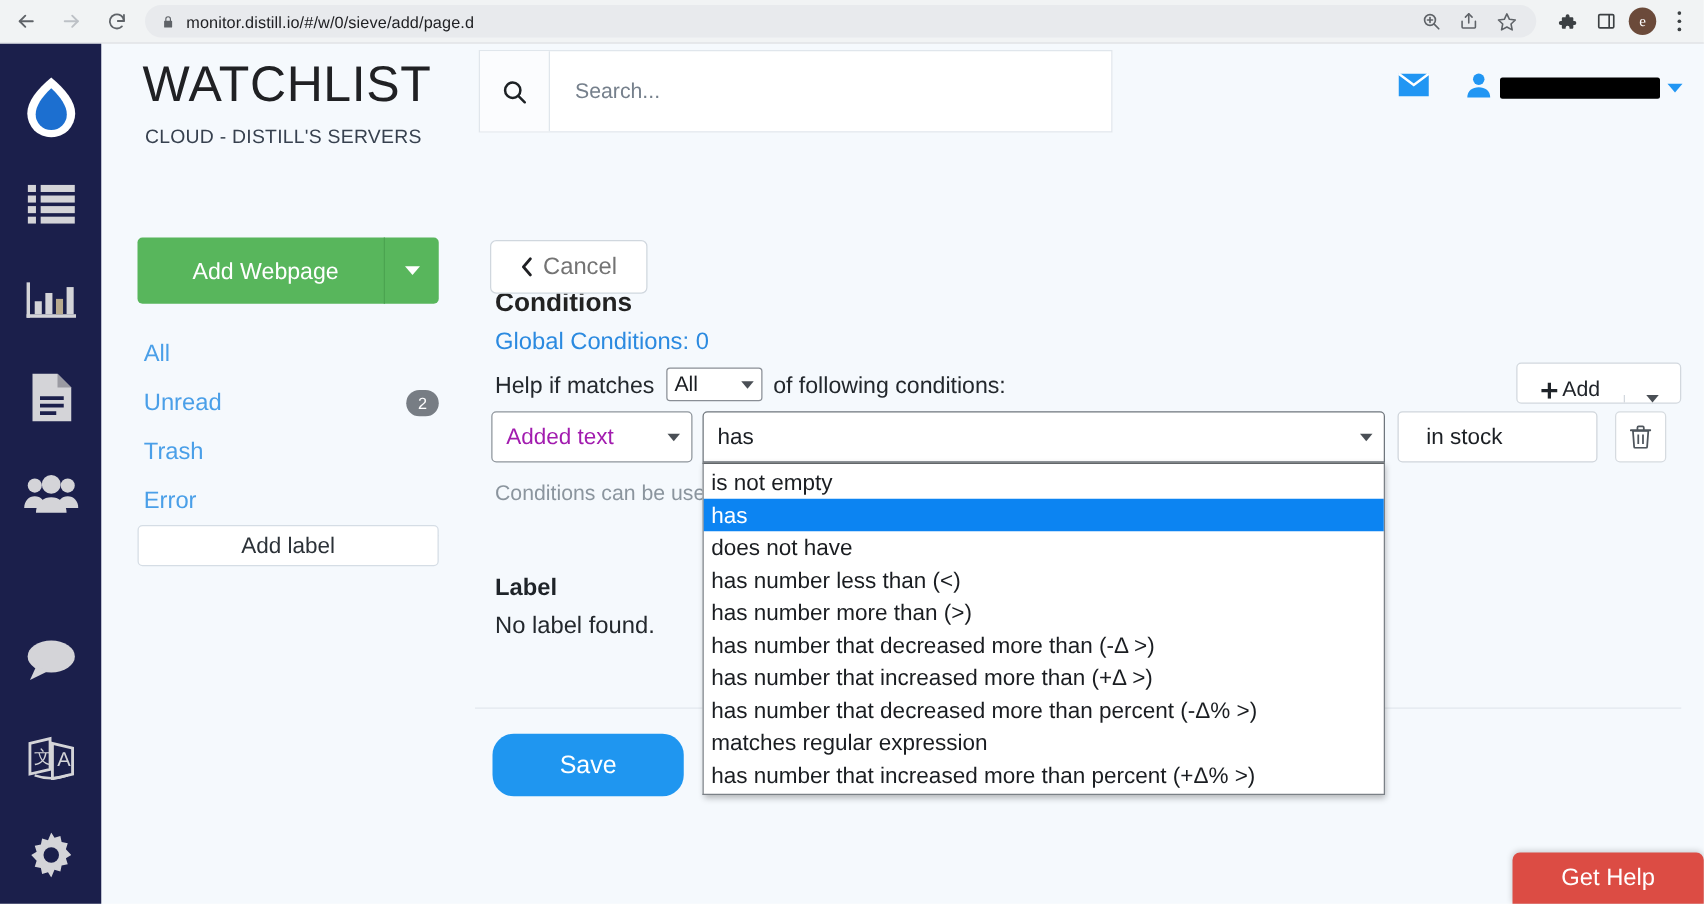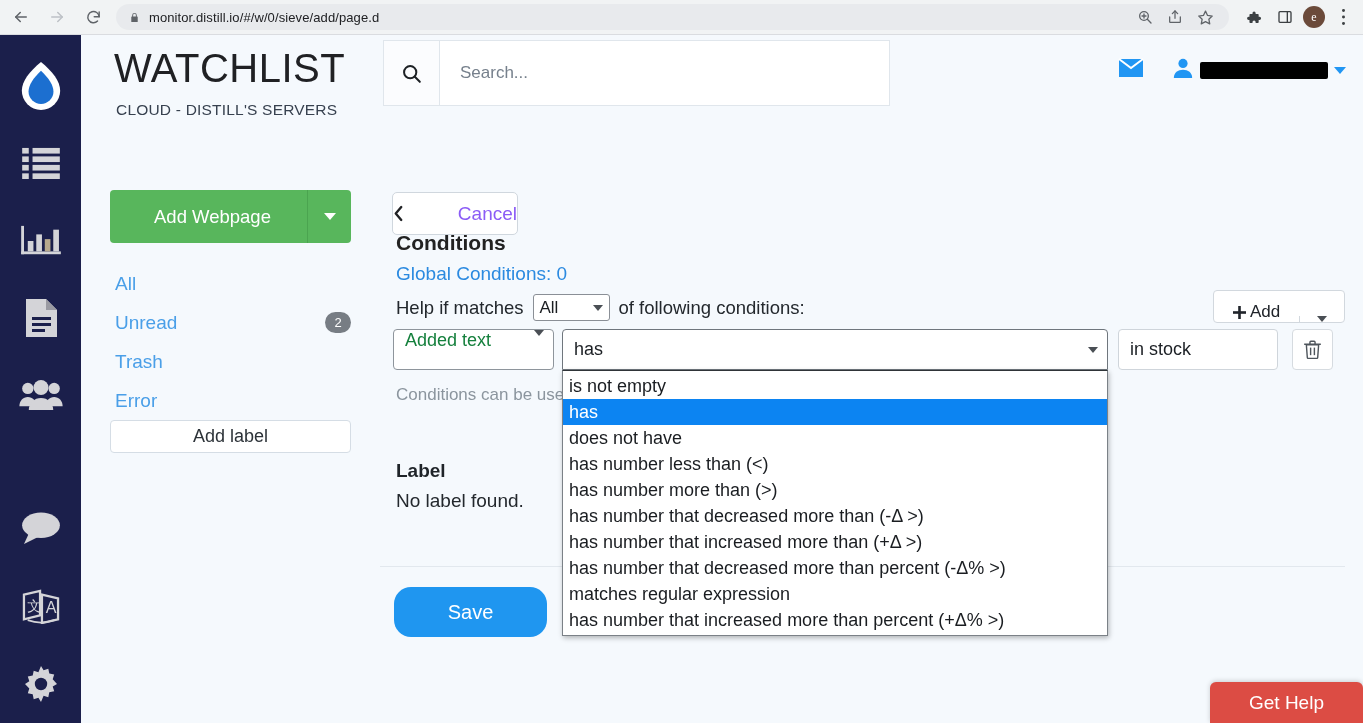--- a/index.html
+++ b/index.html
@@ -179,23 +179,23 @@
     display: flex; align-items: center; justify-content: center;
     font-size: 18px; color: #2c3238;
   }
 
   
   .cancel-btn {
     position: absolute; left: 392px; top: 157px;
     width: 126px; height: 43px;
     background: #fff; border: 1px solid #d0d7de;
     border-radius: 5px;
-    display: flex; align-items: center; justify-content: space-between;
+    display: flex; align-items: center; justify-content: center;
     gap: 7px;
-    font-size: 19px; color: #8b5cf6;
+    font-size: 19px; color: #737373;
     z-index: 5;
   }
   .cond-heading {
     position: absolute; left: 396px; top: 196px;
     font-size: 21px; font-weight: bold; color: #222;
   }
   .global-cond {
     position: absolute; left: 396px; top: 228px;
     font-size: 19px; color: #2b8ae0;
   }
@@ -236,23 +236,23 @@
   }
 
   .cond-row {
     position: absolute; left: 393px; top: 294px;
     display: flex; align-items: flex-start;
   }
   .sel-added-text {
     width: 161px; height: 41px;
     border: 1px solid #8e959c; border-radius: 4px;
     background: #fff;
-    display: flex; align-items: flex-start; justify-content: space-between;
+    display: flex; align-items: center; justify-content: space-between;
     padding: 0 9px 0 11px;
-    font-size: 18px; color: #15803d;
+    font-size: 18px; color: #a21caf;
   }
   .sel-operator-wrap { margin-left: 8px; position: relative; }
   .sel-operator {
     width: 546px; height: 41px;
     border: 1px solid #6f767d; border-radius: 4px 4px 0 0;
     background: #fff;
     display: flex; align-items: center; justify-content: space-between;
     padding: 0 9px 0 11px;
     font-size: 18px; color: #1b1f24;
   }
@@ -272,21 +272,21 @@
     font-size: 18px; color: #1a1d21;
     white-space: nowrap; overflow: hidden;
   }
   .dd-item.selected { background: #0c84f2; color: #fff; }
   .val-input {
     margin-left: 10px;
     width: 160px; height: 41px;
     border: 1px solid #cfd5db; border-radius: 4px;
     background: #fff;
     font-size: 18px; color: #1b1f24;
-    padding-left: 11px; outline: 0;
+    padding-left: 22px; outline: 0;
     font-family: "Liberation Sans", sans-serif;
   }
   .trash-btn {
     margin-left: 14px;
     width: 41px; height: 41px;
     border: 1px solid #d6dbe0; border-radius: 4px;
     background: #fff;
     display: flex; align-items: center; justify-content: center;
   }
 

